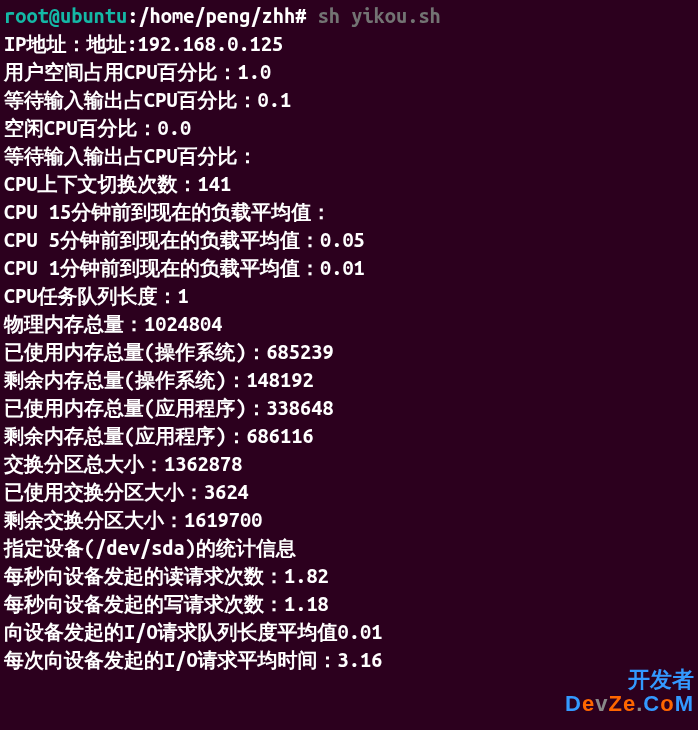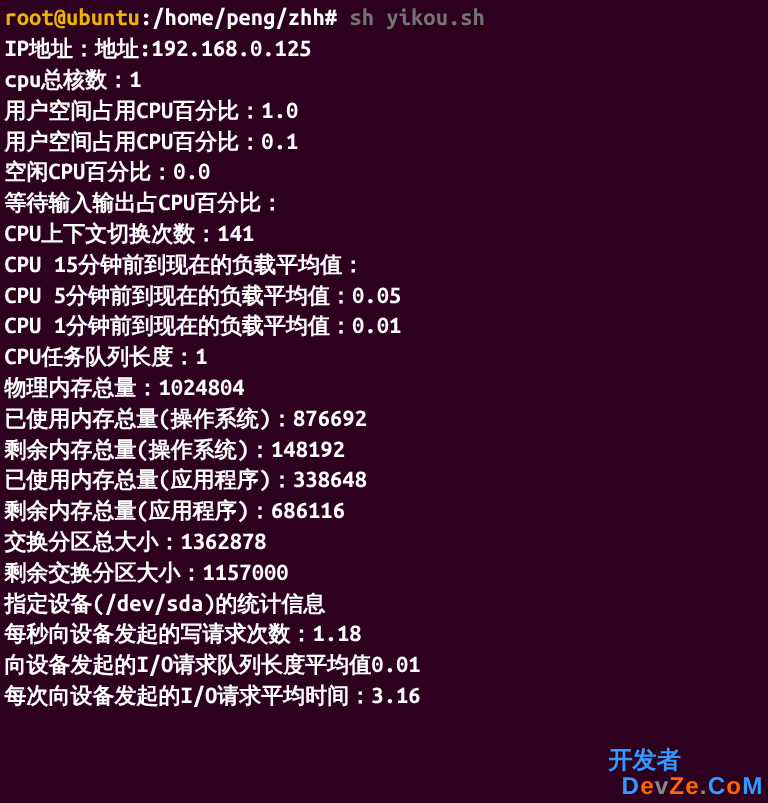--- a/index.html
+++ b/index.html
@@ -17,32 +17,33 @@
       height: 730px;
       padding: 2px 4px;
       position: relative;
       overflow: hidden;
       font-weight: bold;
     }
     .line {
       white-space: pre;
     }
     .prompt-user {
-      color: #eab308;
+      color: #14b8a6;
     }
     .prompt-path {
       color: #ffffff;
     }
     .command {
       color: #737373;
     }
     .watermark {
       position: absolute;
-      bottom: 3px;
+      bottom: 14px;
       right: 4px;
+      text-align: right;
       line-height: 1.1;
       font-family: Arial, sans-serif;
       font-weight: bold;
     }
     .watermark-cn {
       color: #3399ff;
       font-size: 22px;
       display: block;
     }
     .watermark-en {
@@ -53,38 +54,39 @@
     .wm-d, .wm-c, .wm-m2 { color: #3399ff; }
     .wm-e, .wm-z, .wm-o { color: #ff6600; }
     .wm-v, .wm-dot, .wm-m { color: #888888; }
   </style>
 </head>
 <body>
 
 <div class="line"><span class="prompt-user">root@ubuntu</span><span>:</span><span class="prompt-path">/home/peng/zhh</span><span>#</span> <span class="command">sh yikou.sh</span></div>
 <div id="output">
     <div class="line">IP地址：地址:192.168.0.125</div>
-    <div class="line">cpu总核数：1</div>
     <div class="line">用户空间占用CPU百分比：1.0</div>
-    <div class="line">用户空间占用CPU百分比：0.1</div>
+    <div class="line">等待输入输出占CPU百分比：0.1</div>
     <div class="line">空闲CPU百分比：0.0</div>
     <div class="line">等待输入输出占CPU百分比：</div>
     <div class="line">CPU上下文切换次数：141</div>
     <div class="line">CPU 15分钟前到现在的负载平均值：</div>
     <div class="line">CPU 5分钟前到现在的负载平均值：0.05</div>
     <div class="line">CPU 1分钟前到现在的负载平均值：0.01</div>
     <div class="line">CPU任务队列长度：1</div>
     <div class="line">物理内存总量：1024804</div>
-    <div class="line">已使用内存总量(操作系统)：876692</div>
+    <div class="line">已使用内存总量(操作系统)：685239</div>
     <div class="line">剩余内存总量(操作系统)：148192</div>
     <div class="line">已使用内存总量(应用程序)：338648</div>
     <div class="line">剩余内存总量(应用程序)：686116</div>
     <div class="line">交换分区总大小：1362878</div>
-    <div class="line">剩余交换分区大小：1157000</div>
+    <div class="line">已使用交换分区大小：3624</div>
+    <div class="line">剩余交换分区大小：1619700</div>
     <div class="line">指定设备(/dev/sda)的统计信息</div>
+    <div class="line">每秒向设备发起的读请求次数：1.82</div>
     <div class="line">每秒向设备发起的写请求次数：1.18</div>
     <div class="line">向设备发起的I/O请求队列长度平均值0.01</div>
     <div class="line">每次向设备发起的I/O请求平均时间：3.16</div>
   </div>
 
 <div class="watermark">
   <span class="watermark-cn">开发者</span>
   <span class="watermark-en">
     <span class="wm-d">D</span><span class="wm-e">e</span><span class="wm-v">v</span><span class="wm-z">Z</span><span class="wm-e">e</span><span class="wm-dot">.</span><span class="wm-c">C</span><span class="wm-o">o</span><span class="wm-m2">M</span>
   </span>

